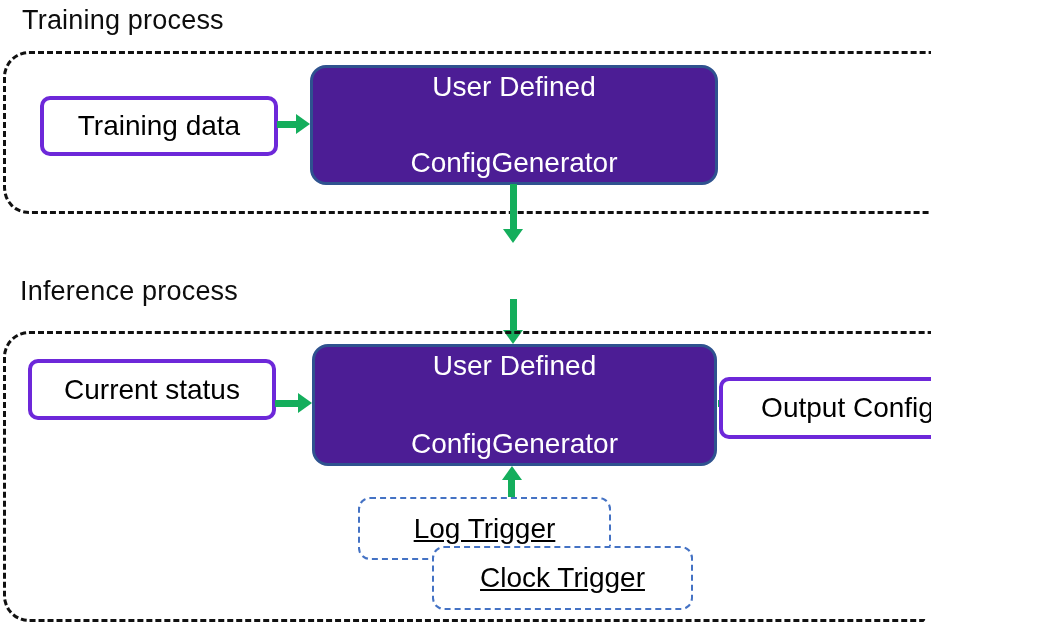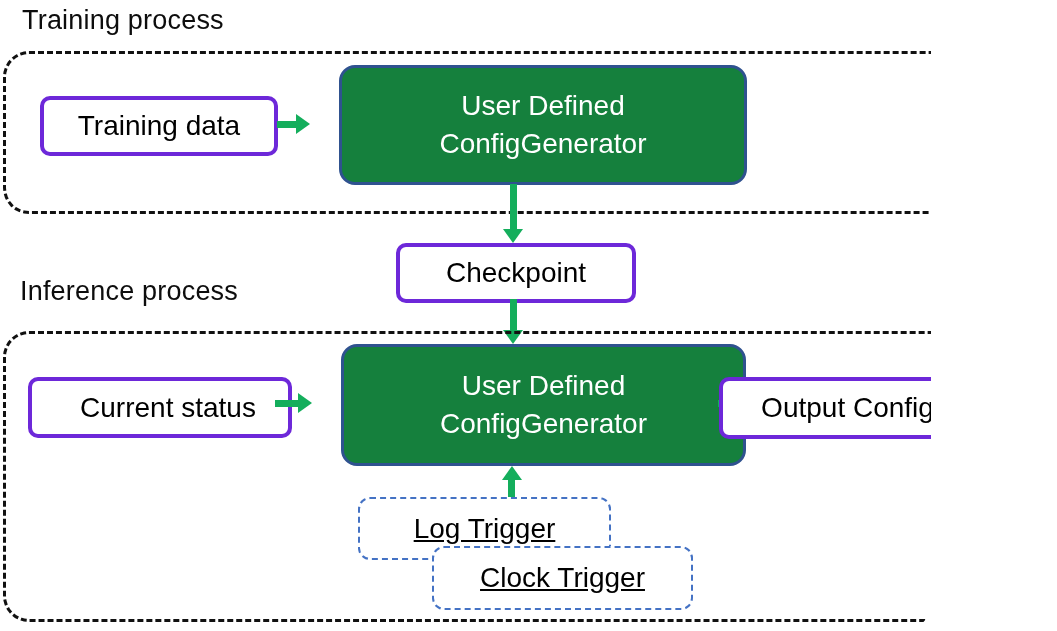--- a/index.html
+++ b/index.html
@@ -36,32 +36,31 @@
     border-radius: 10px;
     display: flex;
     align-items: center;
     justify-content: center;
     font-size: 28px;
     color: #000000;
     white-space: nowrap;
   }
   .generator-box {
     position: absolute;
-    background: #15803d;
+    background: #4c1d95;
     border: 3px solid #2F528F;
     border-radius: 16px;
     display: flex;
     flex-direction: column;
     align-items: center;
-    justify-content: center;
+    justify-content: space-between;
     color: #ffffff;
     font-size: 28px;
     line-height: 38px;
     text-align: center;
-    margin-left: 29px;
   }
   .trigger-box {
     position: absolute;
     background: #ffffff;
     border: 2px dashed #4472C4;
     border-radius: 12px;
     display: flex;
     align-items: center;
     justify-content: center;
     font-size: 28px;
@@ -108,30 +107,29 @@
   <div class="arrow-head right" style="left:296px; top:114px;"></div>
 
   <div class="generator-box" style="left:310px; top:65px; width:402px; height:114px;">
     <div>User Defined</div>
     <div>ConfigGenerator</div>
   </div>
 
   <div class="arrow-shaft" style="left:510px; top:184px; width:7px; height:45px;"></div>
   <div class="arrow-head down" style="left:503px; top:229px;"></div>
 
-  <div class="io-box" style="left:396px; top:243px; width:232px; height:52px;">Checkpoint</div>
 
   <div class="arrow-shaft" style="left:510px; top:299px; width:7px; height:31px;"></div>
   <div class="arrow-head down" style="left:503px; top:330px;"></div>
 
   <div class="process-label" style="left:20px; top:276px;">Inference process</div>
 
   <div class="dashed-container" style="left:3px; top:331px; width:1041px; height:285px;"></div>
 
-  <div class="io-box" style="left:28px; top:377px; width:240px; height:53px;padding-left:16px;">Current status</div>
+  <div class="io-box" style="left:28px; top:359px; width:240px; height:53px;">Current status</div>
 
   <div class="arrow-shaft" style="left:275px; top:400px; width:23px; height:7px;"></div>
   <div class="arrow-head right" style="left:298px; top:393px;"></div>
 
   <div class="generator-box" style="left:312px; top:344px; width:399px; height:116px;">
     <div>User Defined</div>
     <div>ConfigGenerator</div>
   </div>
 
   <div class="arrow-shaft" style="left:718px; top:400px; width:25px; height:7px;"></div>

